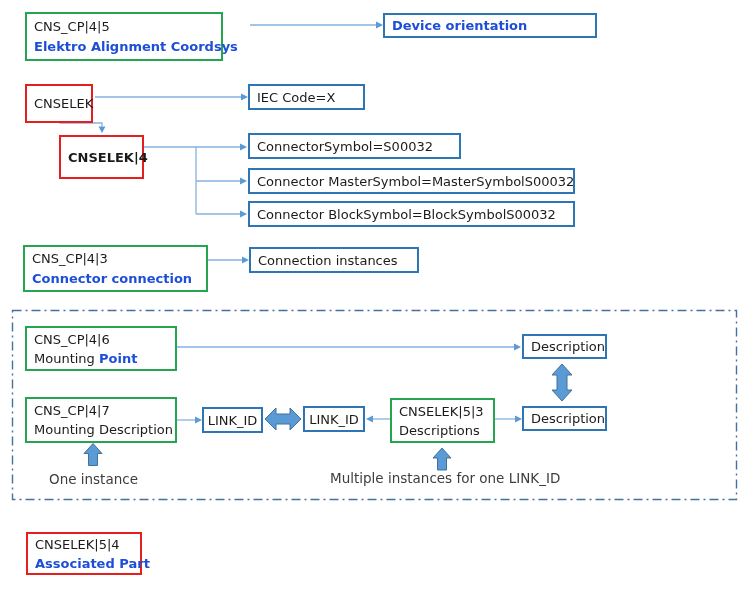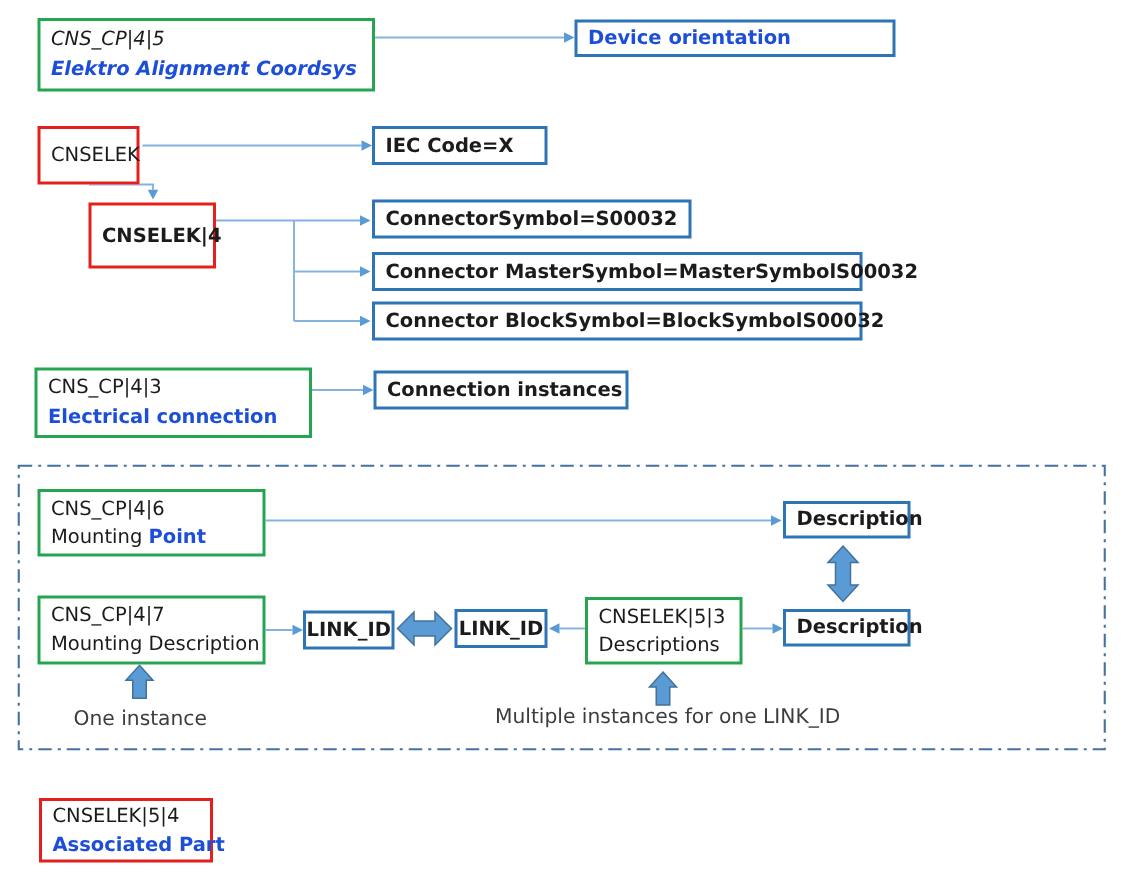--- a/index.html
+++ b/index.html
@@ -3,21 +3,21 @@
 <meta charset="utf-8">
 <style>
   html,body{margin:0;padding:0;background:#ffffff;}
   .stage{position:relative;width:750px;height:591px;background:#ffffff;overflow:hidden;
          font-family:"DejaVu Sans","Liberation Sans",sans-serif;}
   .layer{position:absolute;left:0;top:0;width:750px;height:591px;}
   .box{position:absolute;background:#ffffff;box-sizing:border-box;display:flex;
        white-space:nowrap;font-size:13px;color:#1b1b1b;}
   .b-green{border:2px solid #25a550;}
   .b-red{border:2px solid #e3201d;}
-  .b-blue{border:2px solid #2e75b6;font-weight:bold;}
+  .b-blue{border:2px solid #2e75b6;}
   .one-line{align-items:center;padding:0 6px 0 7px;}
   .two-line{flex-direction:column;justify-content:center;line-height:20px;padding:1px 5px 1px 7px;}
   .two-line .ln{display:block;}
   .centered{justify-content:center;padding:0 2px;}
   .gray-bold{color:#1d4ed8;font-weight:bold;}
   .caption{position:absolute;font-size:13.5px;color:#3d3d3d;white-space:nowrap;}
 </style>
 </head>
 <body>
 
@@ -57,42 +57,42 @@
     </g>
 
     <g fill="#5b9bd5" stroke="#41719c" stroke-width="1">
       <path d="M265,419 L276,408 L276,414 L290,414 L290,408 L301,419 L290,430 L290,424 L276,424 L276,430 Z"></path>
       <path d="M562,364 L572,375 L567,375 L567,390 L572,390 L562,401 L552,390 L557,390 L557,375 L552,375 Z"></path>
       <path d="M93,443.5 L102,453.5 L97.5,453.5 L97.5,465.5 L88.5,465.5 L88.5,453.5 L84,453.5 Z"></path>
       <path d="M442,448 L451,458 L446.5,458 L446.5,470 L437.5,470 L437.5,458 L433,458 Z"></path>
     </g>
   </svg>
 
-  <div class="box b-green two-line" style="left:25px;top:12px;width:225px;height:49px;font-style:italic;">
+  <div class="box b-green two-line" style="left:25px;top:12px;width:198px;height:49px;">
     <span class="ln">CNS_CP|4|5</span>
     <span class="ln gray-bold">Elektro Alignment Coordsys</span>
   </div>
 
   <div class="box b-blue one-line gray-bold" style="left:383px;top:13px;width:214px;height:25px;">Device orientation</div>
 
   <div class="box b-red one-line" style="left:25px;top:84px;width:68px;height:39px;">CNSELEK</div>
 
   <div class="box b-blue one-line" style="left:248px;top:84px;width:117px;height:26px;">IEC Code=X</div>
 
   <div class="box b-red one-line" style="left:59px;top:135px;width:85px;height:44px;font-weight:bold;">CNSELEK|4</div>
 
   <div class="box b-blue one-line" style="left:248px;top:133px;width:213px;height:26px;">ConnectorSymbol=S00032</div>
 
   <div class="box b-blue one-line" style="left:248px;top:168px;width:327px;height:26px;">Connector MasterSymbol=MasterSymbolS00032</div>
 
   <div class="box b-blue one-line" style="left:248px;top:201px;width:327px;height:26px;">Connector BlockSymbol=BlockSymbolS00032</div>
 
   <div class="box b-green two-line" style="left:23px;top:245px;width:185px;height:47px;">
     <span class="ln">CNS_CP|4|3</span>
-    <span class="ln gray-bold">Electrical connection</span>
+    <span class="ln gray-bold">Connector connection</span>
   </div>
 
   <div class="box b-blue one-line" style="left:249px;top:247px;width:170px;height:26px;">Connection instances</div>
 
   <div class="box b-green two-line" style="left:25px;top:326px;width:152px;height:45px;line-height:19px;">
     <span class="ln">CNS_CP|4|6</span>
     <span class="ln"><span>Mounting </span><span class="gray-bold">Point</span></span>
   </div>
 
   <div class="box b-blue one-line" style="left:522px;top:334px;width:85px;height:25px;">Description</div>

